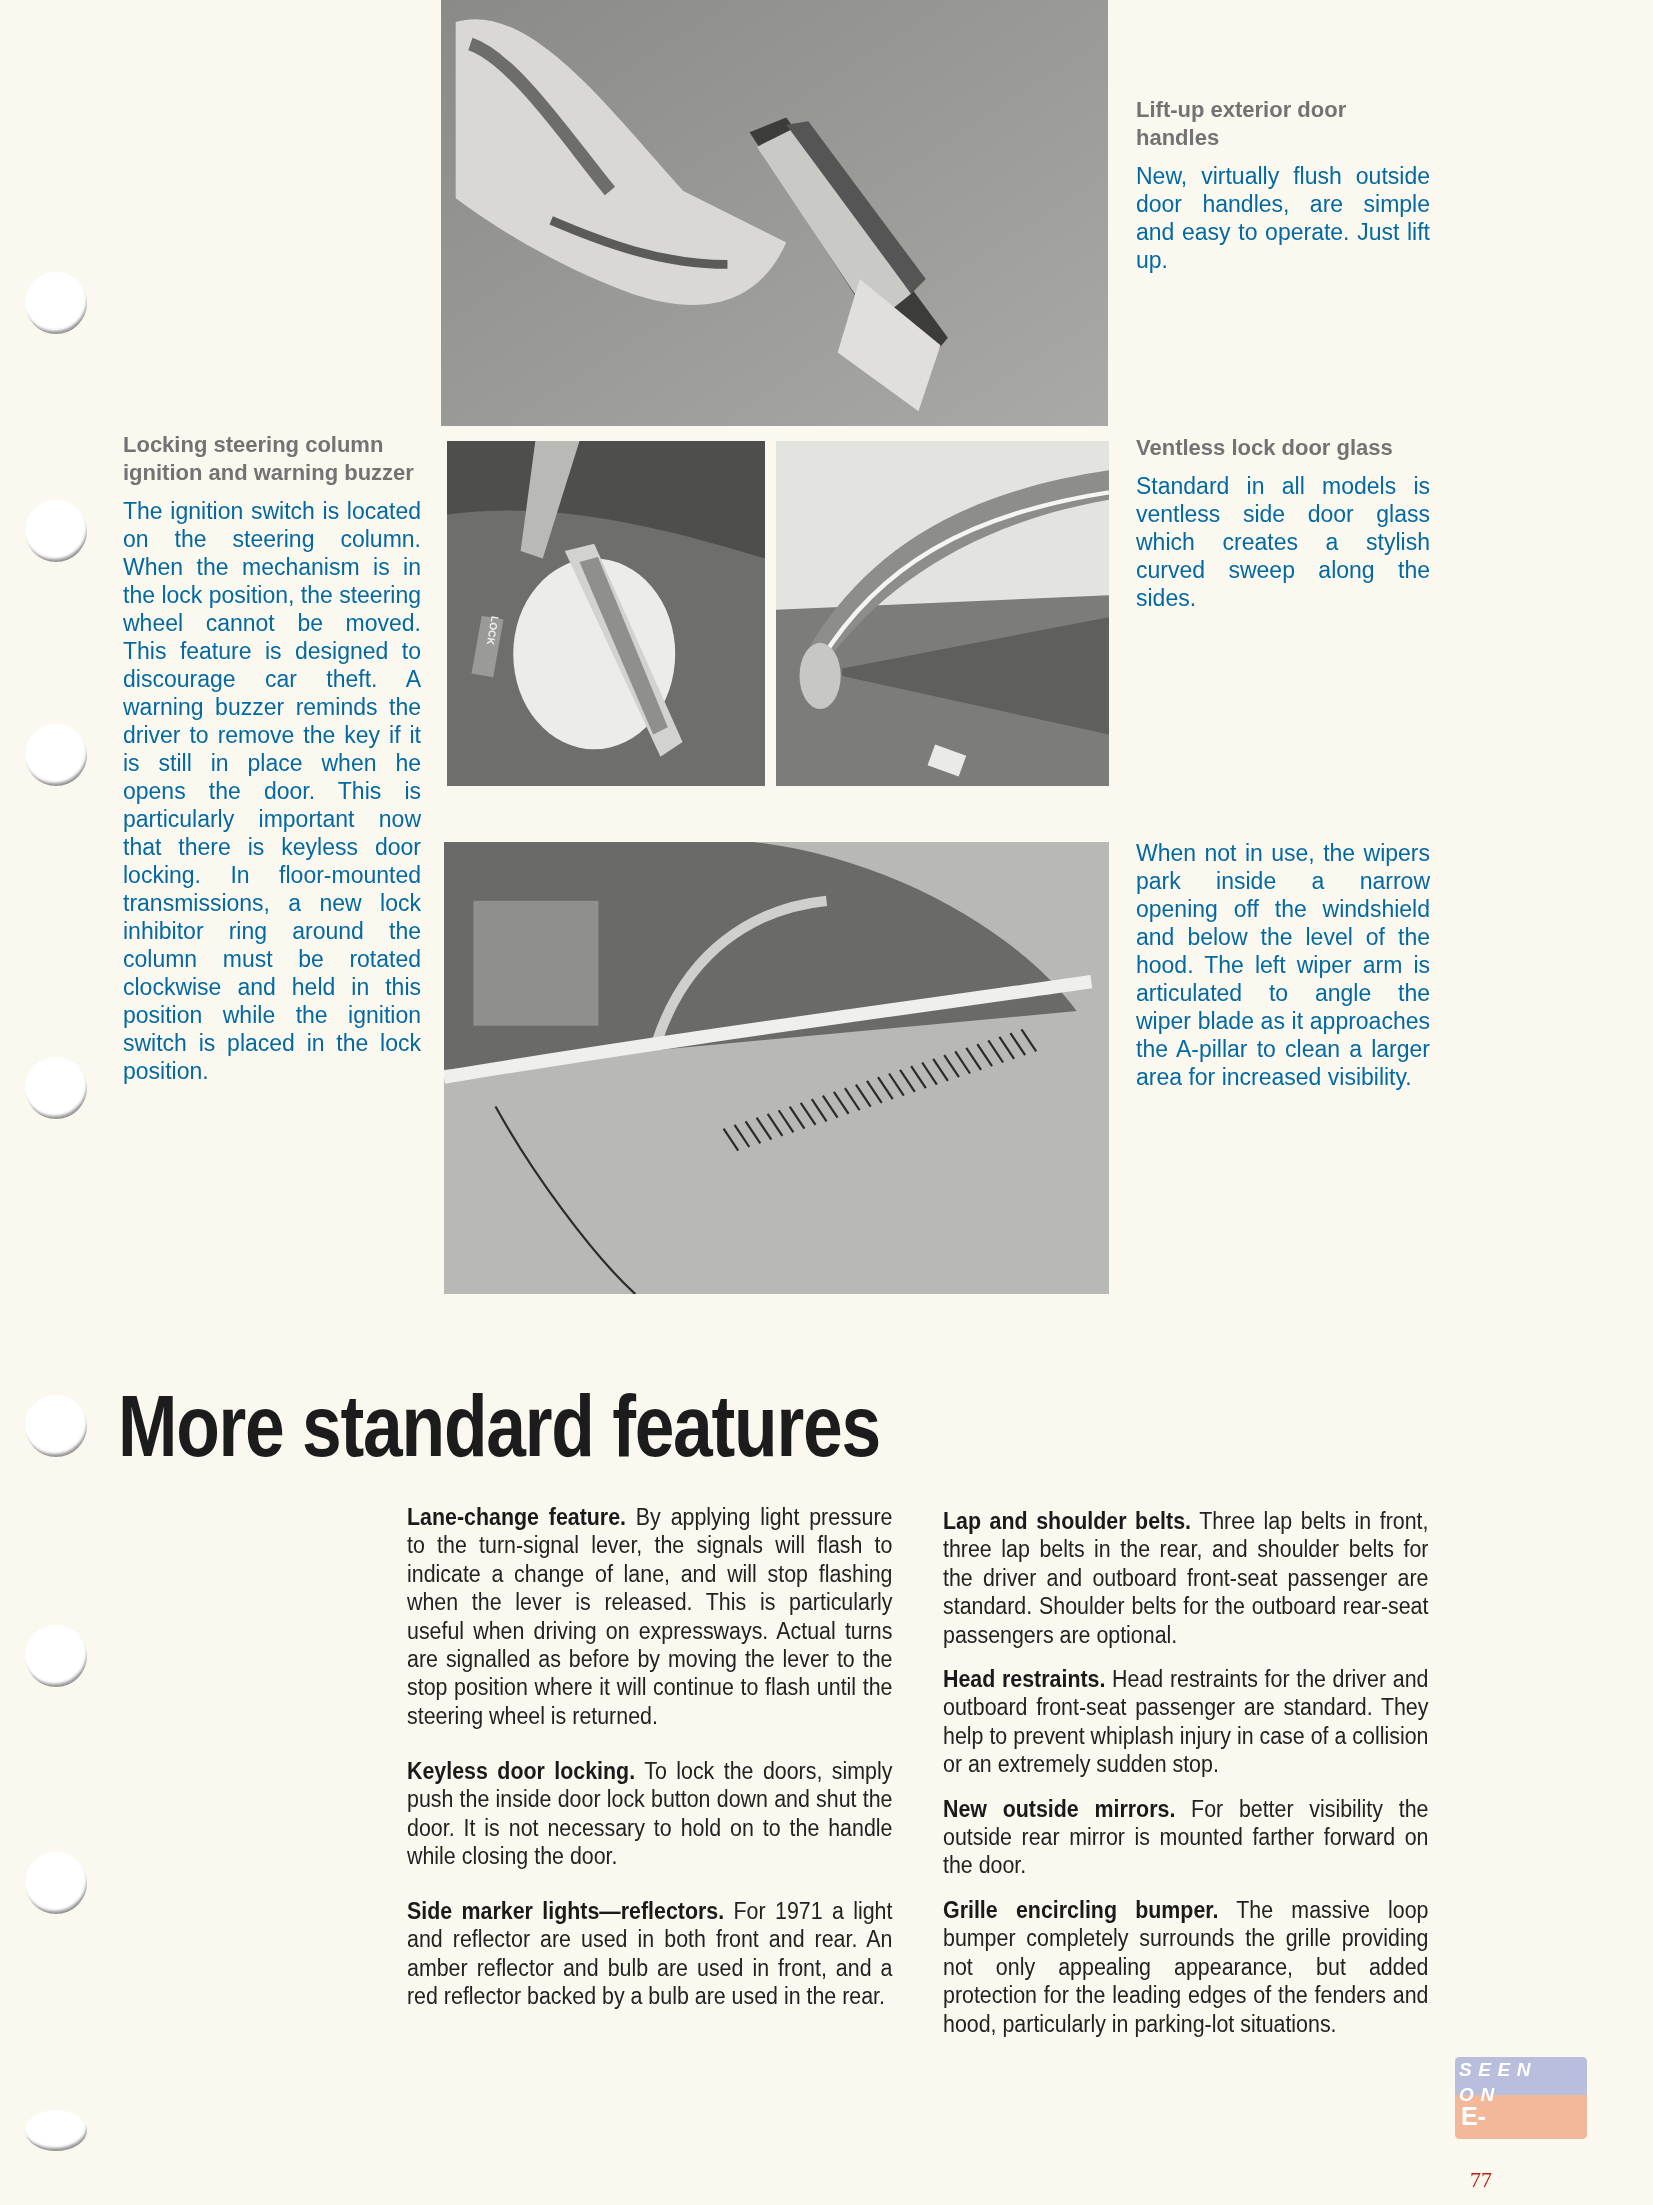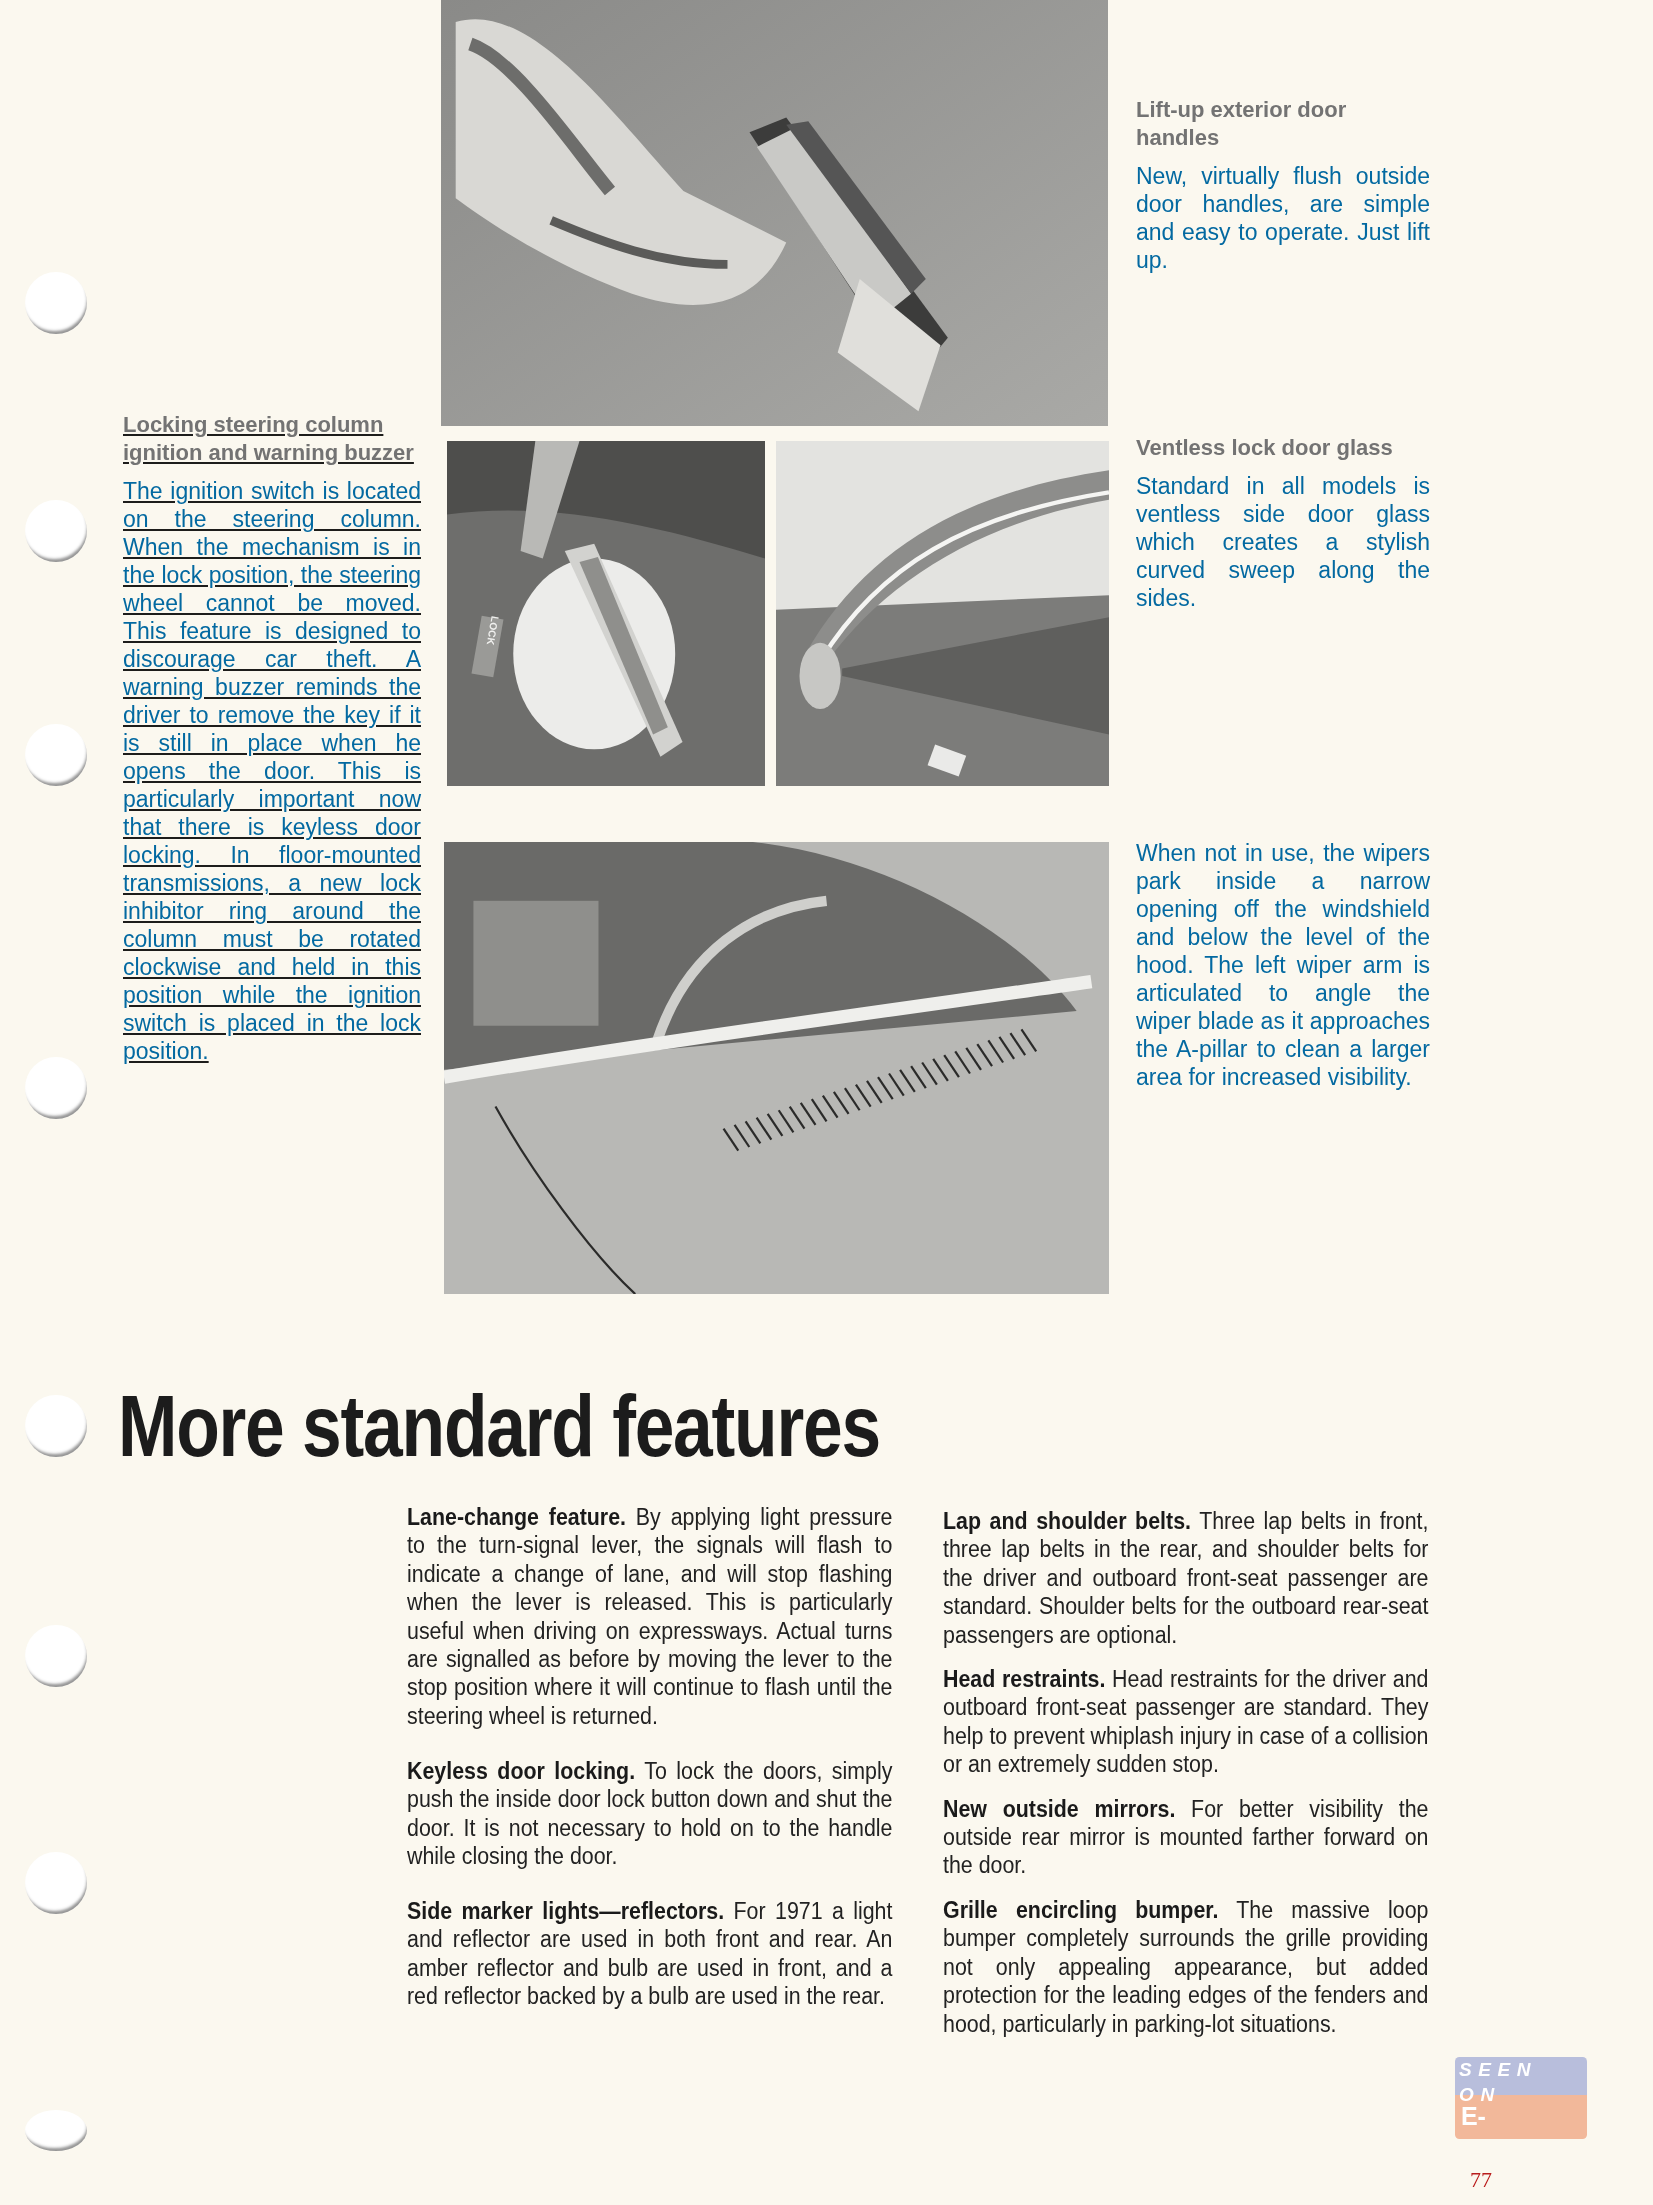--- a/index.html
+++ b/index.html
@@ -139,21 +139,21 @@
     </g>
     <path d="M70 360 C120 450 200 560 260 615" stroke="#2b2b2a" stroke-width="3" fill="none"></path>
   </svg>
 </div>
 
 <div class="caption" style="left:1136px;top:96px;width:294px;">
   <h3>Lift-up exterior door handles</h3>
   <p>New, virtually flush outside door handles, are simple and easy to operate. Just lift up.</p>
 </div>
 
-<div class="caption" style="left:123px;top:411px;width:298px;text-decoration:underline;">
+<div class="caption" style="left:123px;top:431px;width:298px;">
   <h3>Locking steering column ignition and warning buzzer</h3>
   <p>The ignition switch is located on the steering column. When the mechanism is in the lock position, the steering wheel cannot be moved. This feature is designed to discourage car theft. A warning buzzer reminds the driver to remove the key if it is still in place when he opens the door. This is particularly important now that there is keyless door locking. In floor-mounted transmissions, a new lock inhibitor ring around the column must be rotated clockwise and held in this position while the ignition switch is placed in the lock position.</p>
 </div>
 
 <div class="caption" style="left:1136px;top:434px;width:294px;">
   <h3>Ventless lock door glass</h3>
   <p>Standard in all models is ventless side door glass which creates a stylish curved sweep along the sides.</p>
 </div>
 
 <div class="caption" style="left:1136px;top:839px;width:294px;">

